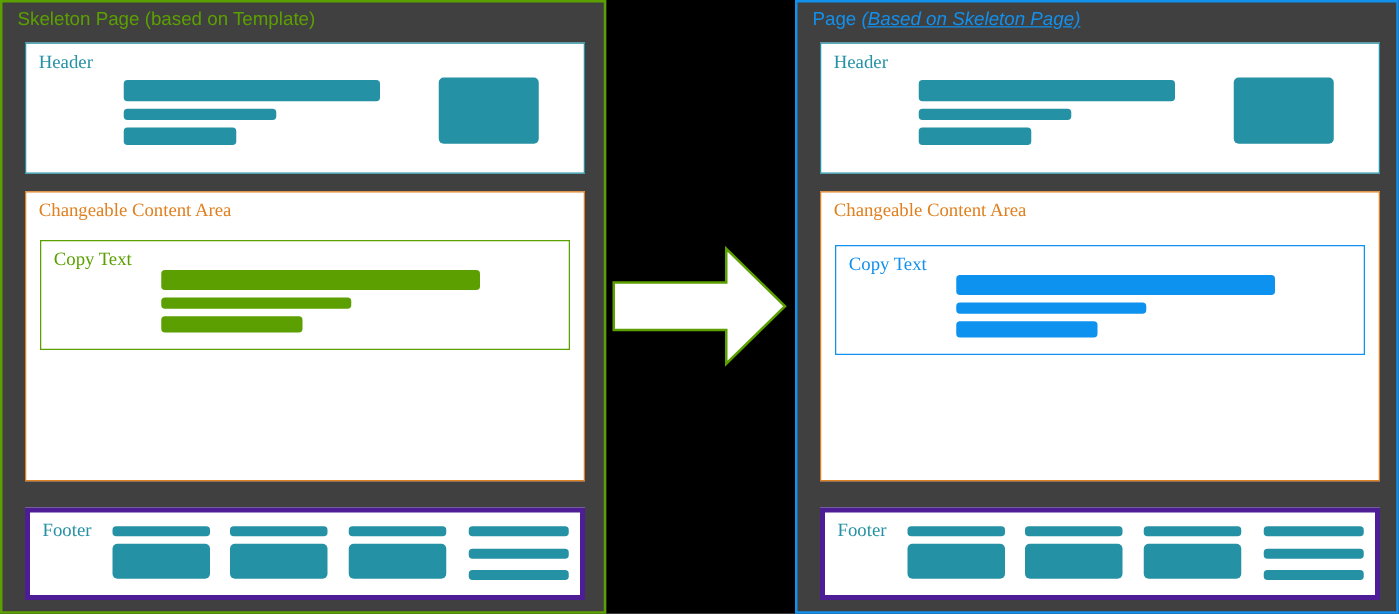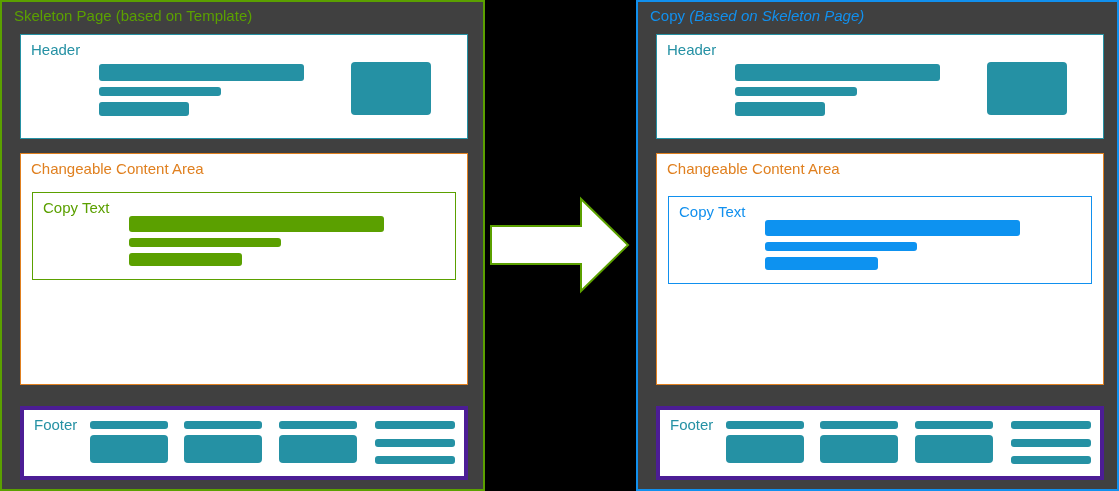--- a/index.html
+++ b/index.html
@@ -44,35 +44,36 @@
   .panel-title {
     position: absolute;
     top: 5px;
     left: 12px;
     font-size: 15px;
     line-height: 18px;
     white-space: nowrap;
   }
   .panel-left .panel-title { color: #5ba000; }
   .panel-right .panel-title { color: #1190ee; }
-  .panel-title .ital { font-style: italic; }
+  .panel-title .ital { font-style: italic; text-decoration: underline; }
 
   
   .section {
     position: absolute;
     box-sizing: border-box;
     background: #ffffff;
   }
   .section-label {
     position: absolute;
     top: 6px;
     left: 10px;
     font-size: 15px;
     line-height: 18px;
     white-space: nowrap;
+    font-family: Liberation Serif, serif;
   }
 
   .sect-header {
     border: 1px solid #2591a4;
   }
   .sect-header .section-label { color: #2591a4; }
 
   .sect-content {
     border: 1px solid #e08020;
   }
@@ -165,21 +166,21 @@
   </div>
 
   <div class="arrow-wrap">
     <svg width="142" height="98" viewBox="0 0 142 98">
       <polygon points="2,30 92,30 92,3 139,49 92,95 92,68 2,68" fill="#ffffff" stroke="#5ba000" stroke-width="2" stroke-linejoin="miter"></polygon>
     </svg>
   </div>
 
   <div class="panel panel-right">
 
-    <div class="panel-title"><span>Copy </span><span class="ital">(Based on Skeleton Page)</span></div>
+    <div class="panel-title"><span>Page </span><span class="ital">(Based on Skeleton Page)</span></div>
 
     <div class="section sect-header" style="left:18px; top:32px; width:448px; height:105px;">
       <div class="section-label">Header</div>
       <div class="bar bar-teal" style="left:78px; top:29px; width:205px; height:17px;"></div>
       <div class="bar bar-teal" style="left:78px; top:52px; width:122px; height:9px;"></div>
       <div class="bar bar-teal" style="left:78px; top:67px; width:90px; height:14px;"></div>
       <div class="block block-teal" style="left:330px; top:27px; width:80px; height:53px;"></div>
     </div>
 
     <div class="section sect-content" style="left:18px; top:151px; width:448px; height:232px;">

